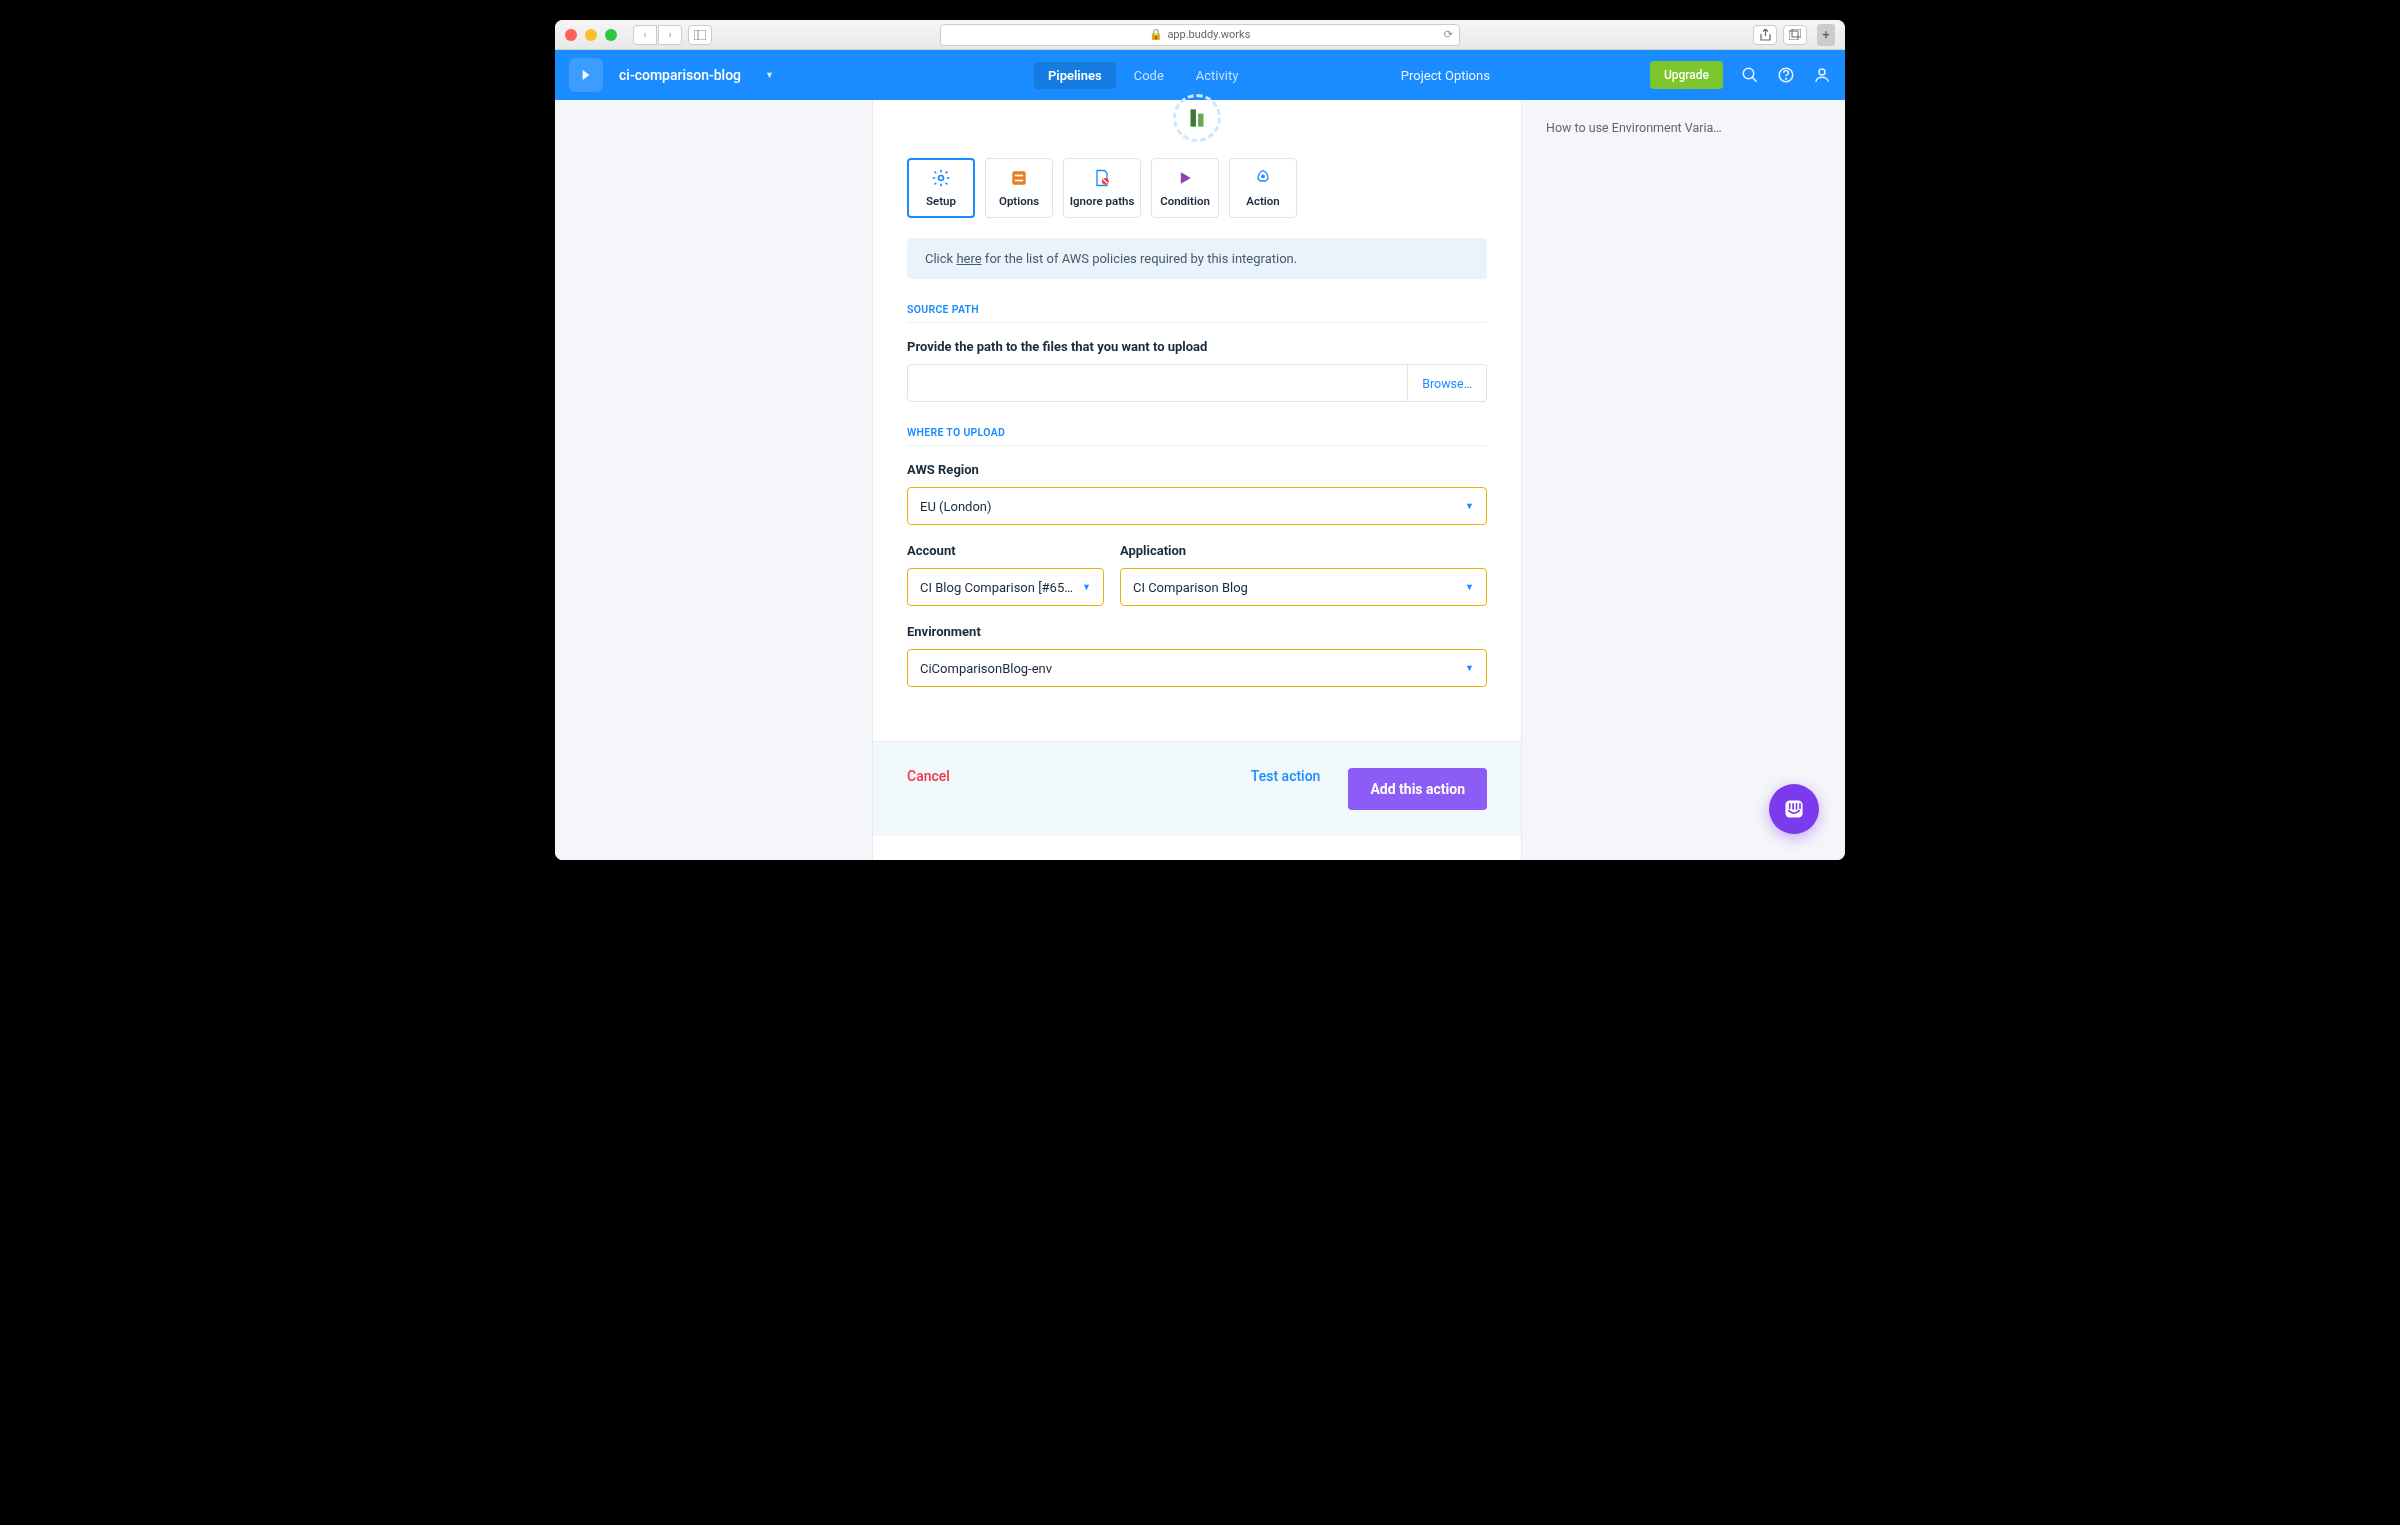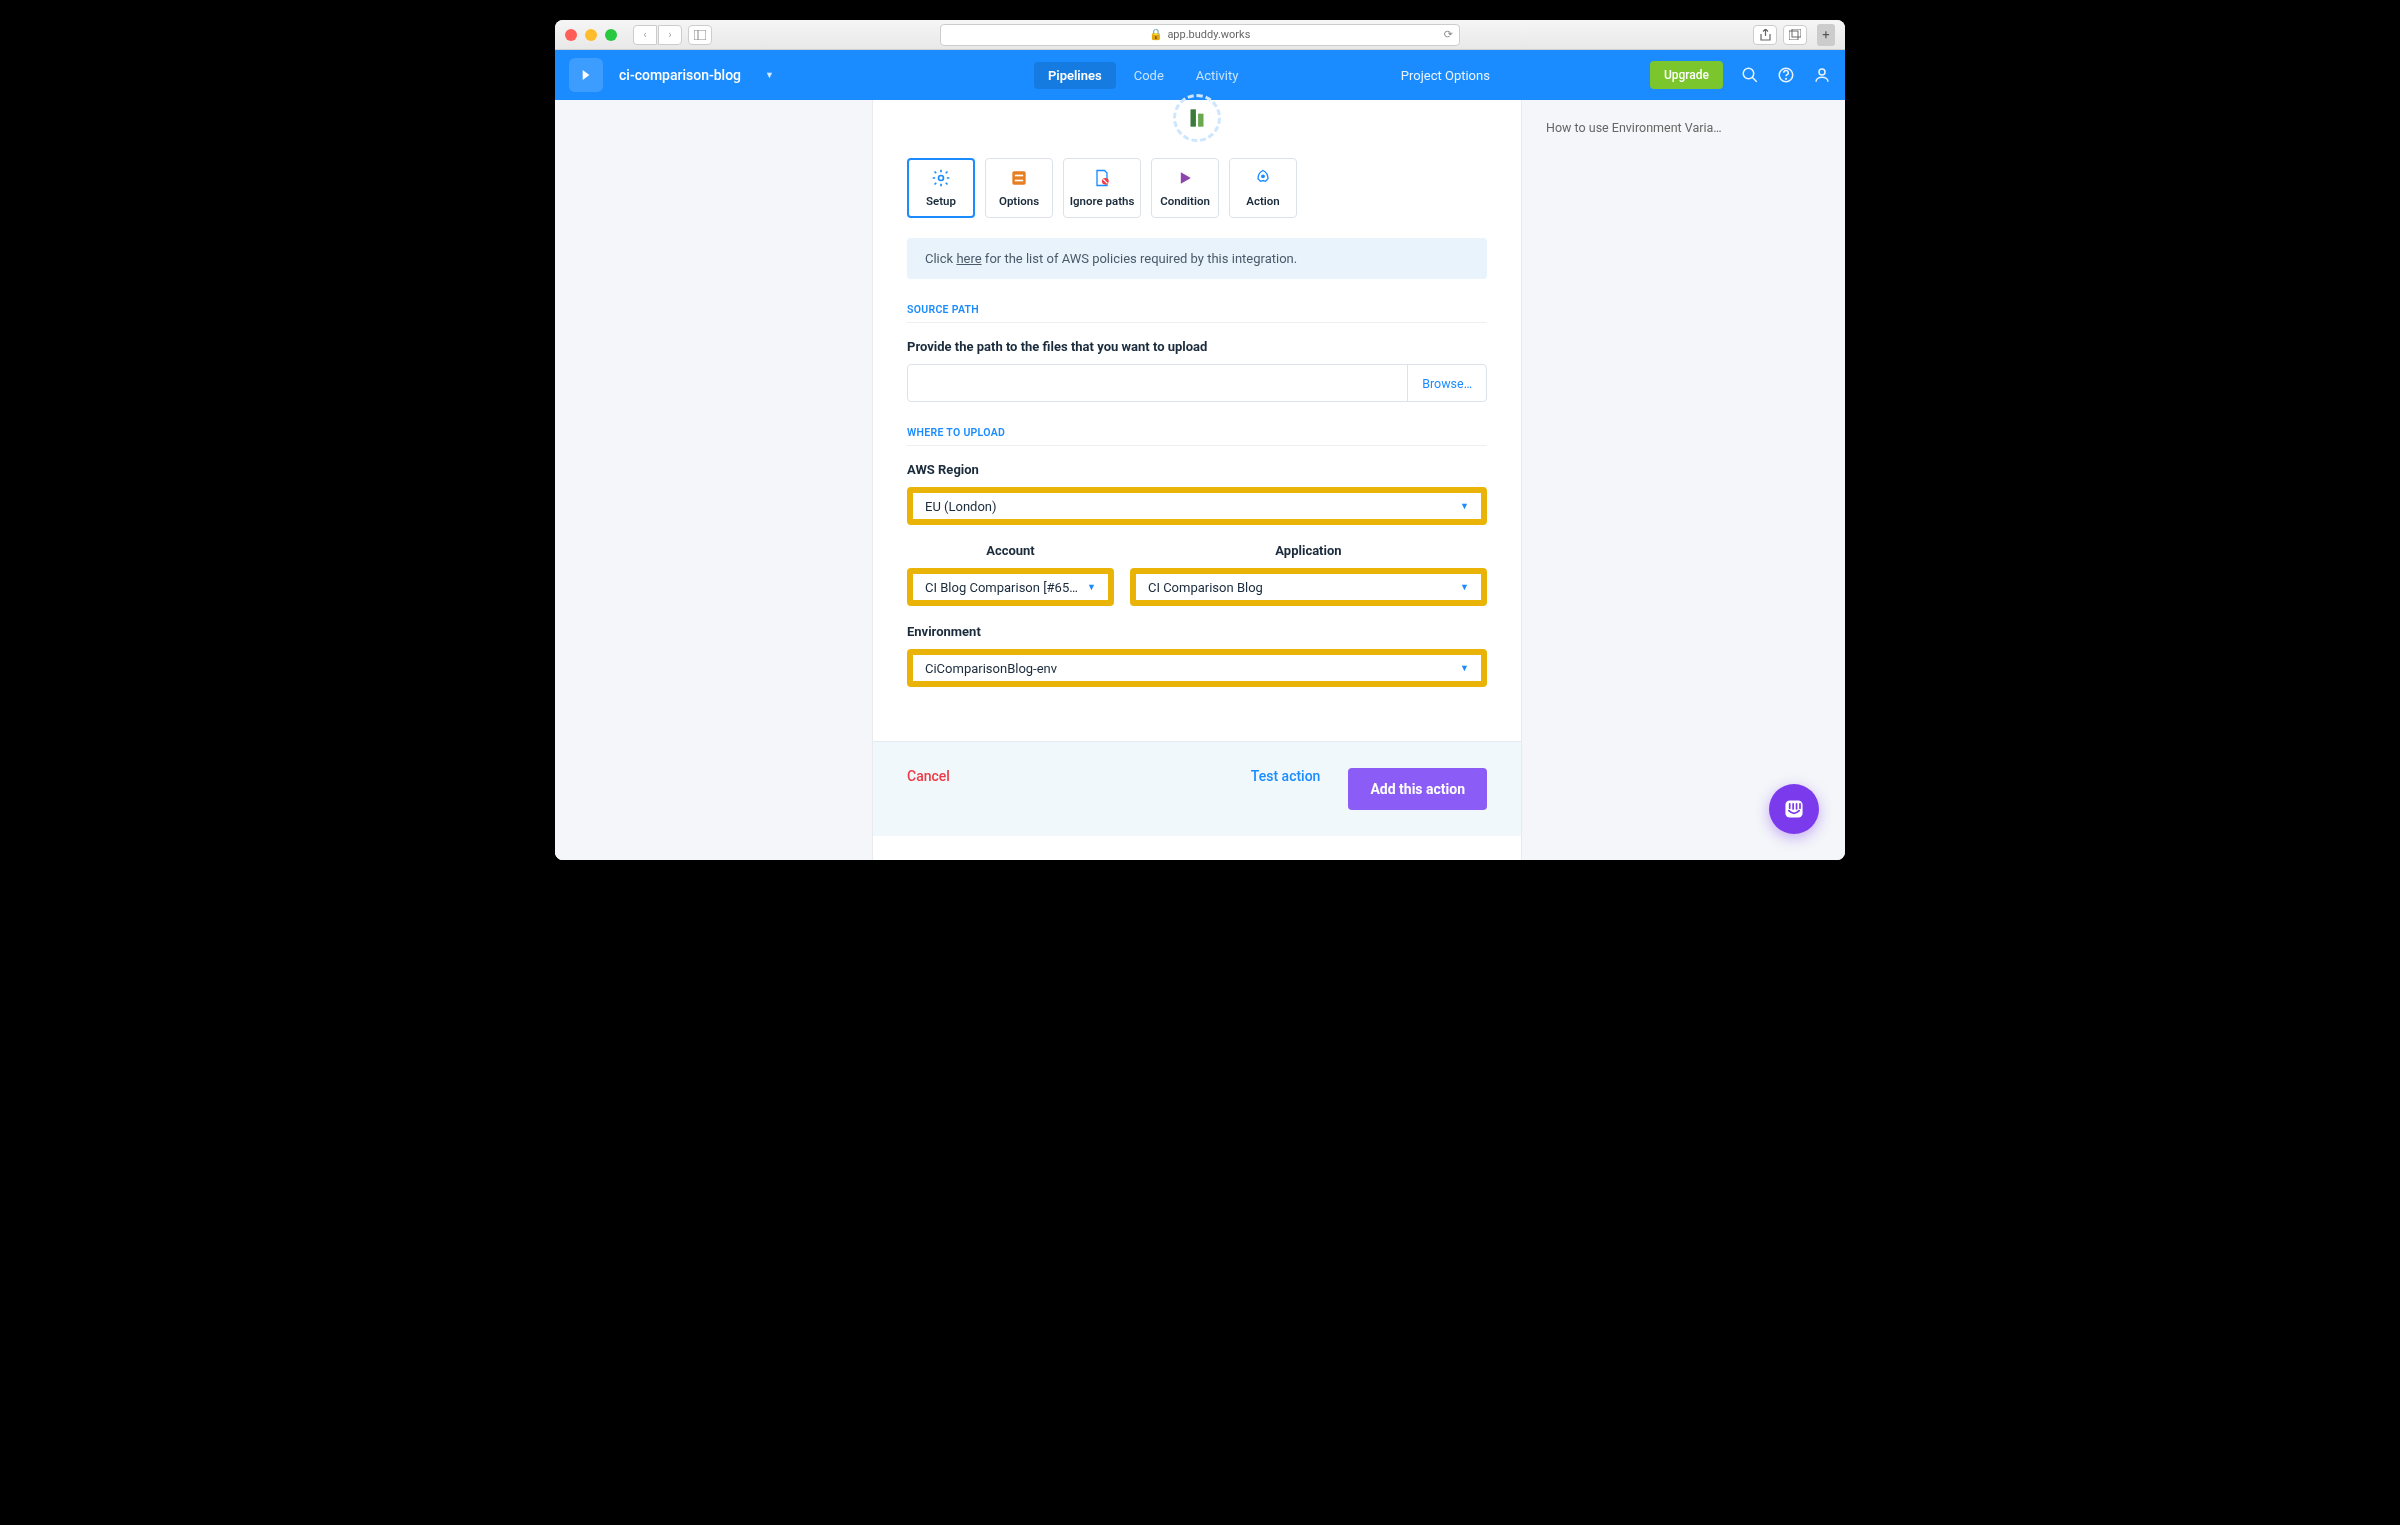--- a/index.html
+++ b/index.html
@@ -53,24 +53,24 @@
 
 .info-banner { margin: 0 34px 24px; background: #e9f3fb; border-radius: 4px; padding: 13px 18px; font-size: 13px; color: #4a5a6a; }
 .info-banner a { color: #4a5a6a; text-decoration: underline; cursor: pointer; }
 
 .section { padding: 0 34px 24px; }
 .section-title { font-size: 10.5px; color: #1a8cff; font-weight: 600; letter-spacing: 0.3px; text-transform: uppercase; border-bottom: 1px solid #edf0f3; padding-bottom: 6px; margin-bottom: 16px; }
 .field-label { font-size: 13px; font-weight: 700; color: #1a2b3c; margin-bottom: 10px; }
 .input-wrap { display: flex; border: 1px solid #dde2e8; border-radius: 4px; height: 38px; }
 .input-wrap input { flex: 1; border: none; padding: 0 12px; font-size: 13px; outline: none; background: transparent; }
 .browse-btn { border-left: 1px solid #dde2e8; padding: 0 14px; display: flex; align-items: center; color: #1a8cff; font-size: 12.5px; cursor: pointer; }
-.select-box { border: 6px solid #eab308; border-radius: 4px; height: 38px; display: flex; align-items: center; padding: 0 12px; font-size: 13px; color: #1a2b3c; cursor: pointer; position: relative; background: #fff; }
+.select-box { border: 1px solid #eab308; border-radius: 4px; height: 38px; display: flex; align-items: center; padding: 0 12px; font-size: 13px; color: #1a2b3c; cursor: pointer; position: relative; background: #fff; }
 .select-box .tri { position: absolute; right: 12px; color: #1a8cff; font-size: 9px; }
 .row { display: flex; gap: 16px; }
-.col { flex: 1; text-align: center; }
+.col { flex: 1; }
 .col.narrow { flex: 0 0 176px; }
 
 .footer-bar { background: #f1f8fc; border-top: 1px solid #e8eaed; padding: 26px 34px; display: flex; }
 .footer-bar .cancel { color: #ee3a44; font-size: 14px; font-weight: 500; cursor: pointer; }
 .footer-bar .spacer { flex: 1; }
 .footer-bar .test { color: #1a8cff; font-size: 14px; font-weight: 500; cursor: pointer; margin-right: 28px; }
 .footer-bar .add { background: #8b5cf6; color: #fff; padding: 13px 22px; border-radius: 4px; font-size: 14px; font-weight: 700; cursor: pointer; }
 
 .intercom { position: absolute; right: 26px; bottom: 26px; width: 50px; height: 50px; background: #7c3aed; border-radius: 50%; display: flex; align-items: center; justify-content: center; cursor: pointer; box-shadow: 0 4px 14px rgba(124,58,237,0.4); }
 .intercom svg { width: 24px; height: 24px; }

